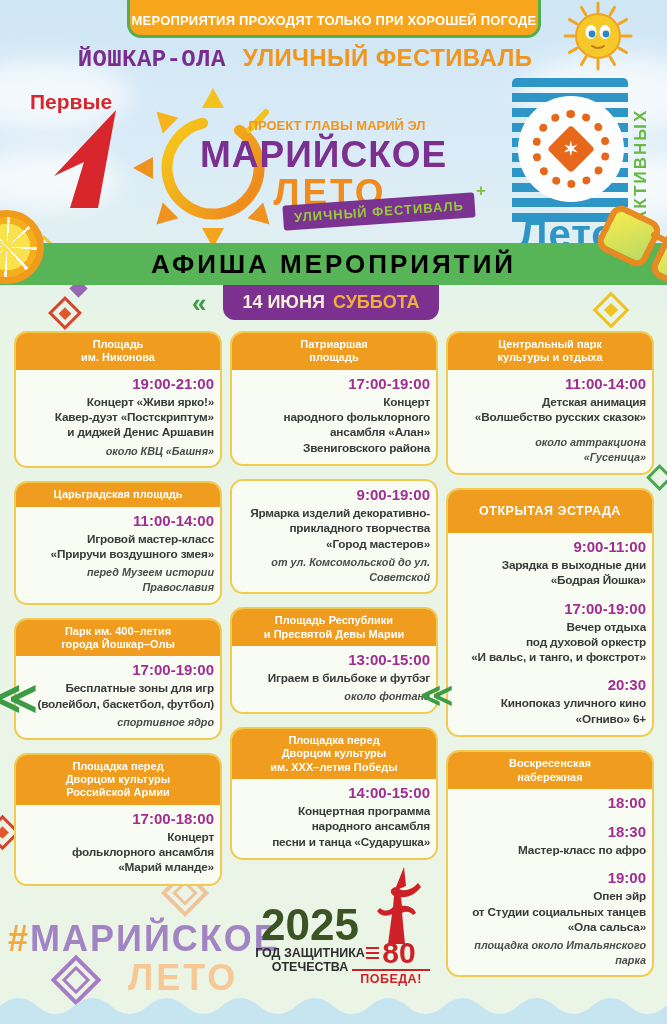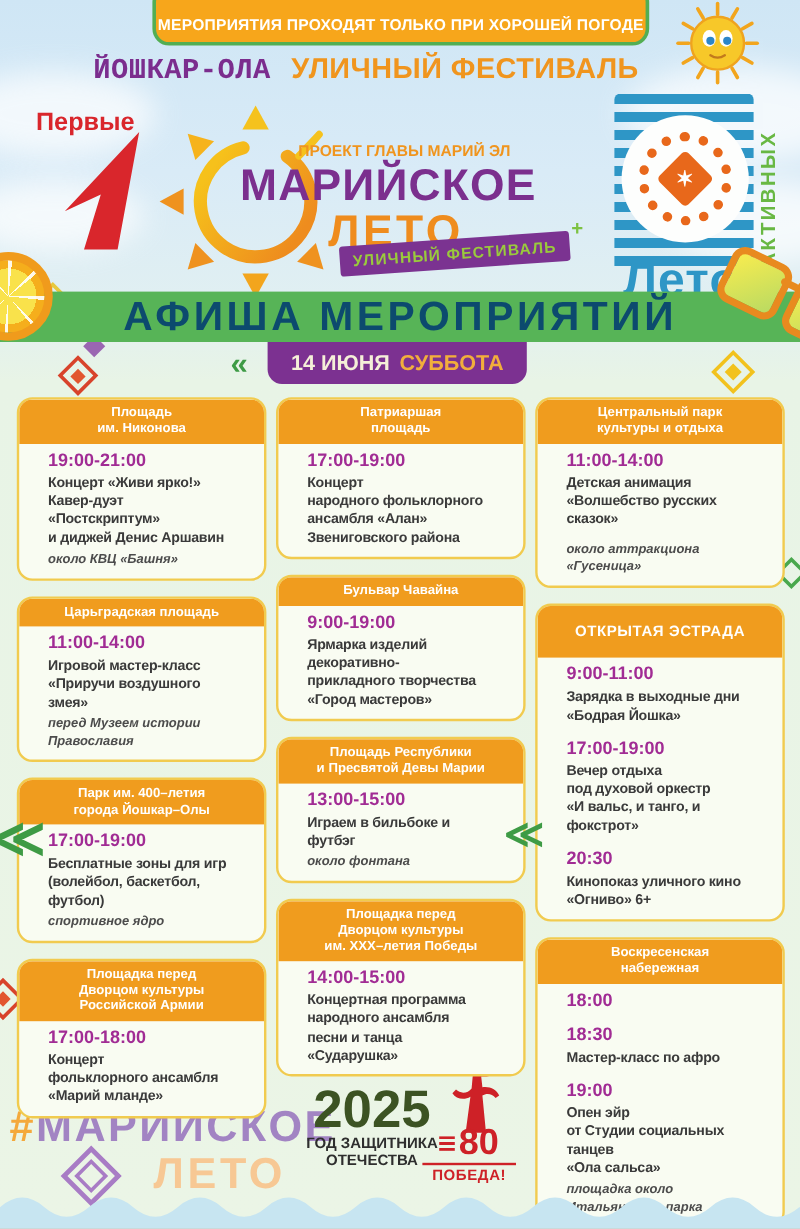--- a/index.html
+++ b/index.html
@@ -38,21 +38,21 @@
     display:flex;align-items:center;justify-content:center;}
   .sun-core{width:34px;height:34px;background:#e8681b;transform:rotate(45deg);border-radius:4px;
     display:flex;align-items:center;justify-content:center;}
   .sun-core span{transform:rotate(-45deg);color:#fff;font-size:18px;font-weight:bold;}
   .leto-word{position:absolute;left:505px;top:212px;width:126px;text-align:center;color:#2e96c6;font-weight:bold;font-size:40px;letter-spacing:1px;}
   .aktiv-word{position:absolute;left:631px;top:82px;height:168px;color:#68b843;font-weight:bold;font-size:17px;
     writing-mode:vertical-rl;transform:rotate(180deg);letter-spacing:2px;text-align:center;}
 
   
   .band{position:absolute;left:0;top:243px;width:667px;height:42px;background:#57b457;display:flex;align-items:center;justify-content:center;z-index:2;}
-  .band-title{color:#0c4a6e;font-weight:bold;font-size:34px;letter-spacing:3px;}
+  .band-title{color:#000000;font-weight:bold;font-size:26px;letter-spacing:3px;}
   .datepill{position:absolute;left:223px;top:285px;width:216px;height:35px;background:#7c3191;border-radius:0 0 12px 12px;
     display:flex;align-items:center;justify-content:center;gap:8px;font-weight:bold;font-size:18px;z-index:2;}
   .datepill .d1{color:#f5efd8;} .datepill .d2{color:#f2ae3c;text-align:center;}
   .chev{position:absolute;color:#3e9b45;font-weight:bold;z-index:2;}
 
   
   .diam{position:absolute;transform:rotate(45deg);}
   .diam .inner{position:absolute;inset:25%;}
   .slice{position:absolute;left:-30px;top:210px;width:74px;height:74px;border-radius:50%;border:7px solid #f09b1c;box-sizing:border-box;z-index:3;
     background:radial-gradient(circle,#f9e24b 0 55%,#f5ae1c 55% 100%);}
@@ -63,21 +63,21 @@
     background:linear-gradient(135deg,#f8ec4f,#b9da62);}
   .bridge{position:absolute;left:46px;top:10px;width:16px;height:6px;background:#e88a1f;border-radius:3px;}
 
   
   .cards{position:absolute;left:14px;top:331px;width:640px;display:flex;gap:8px;z-index:1;}
   .col{width:208px;display:flex;flex-direction:column;gap:13px;box-sizing:border-box;}
   .card{border:2px solid #f1cb4f;border-radius:13px;overflow:hidden;background:#f9fcf2;box-sizing:border-box;}
   .card-header{background:#f09c1e;color:#fff;font-weight:bold;font-size:11px;line-height:1.22;text-align:center;
     padding:5px 20px;white-space:pre-line;}
   .card-header.slim{font-size:12.5px;padding:14px 4px;letter-spacing:.5px;}
-  .card-body{padding:5px 24px 8px;text-align:left;}
+  .card-body{padding:5px 6px 8px;text-align:right;}
   .time{color:#a12c94;font-weight:bold;font-size:15px;line-height:1.2;margin-bottom:2px;}
   .desc{color:#3a3a3a;font-weight:bold;font-size:11.8px;line-height:1.3;letter-spacing:-.2px;white-space:pre-line;}
   .note{color:#4c4c4c;font-style:italic;font-size:10.8px;line-height:1.35;margin-top:3px;white-space:pre-line;font-weight:bold;}
   .note.gap{margin-top:10px;}
   .entry + .entry{margin-top:11px;}
 
   
   .hash-line1{position:absolute;left:8px;top:918px;font-weight:bold;font-size:36px;letter-spacing:2px;}
   .hash-line1 .sym{color:#f4a93c;} .hash-line1 .w1{color:#a284c3;}
   .hash-line2{position:absolute;left:128px;top:957px;font-weight:bold;font-size:36px;letter-spacing:3px;color:#f7c894;}
@@ -265,27 +265,27 @@
             <div class="entry">
           <div class="time">17:00-19:00</div>
           <div class="desc">Концерт
 народного фольклорного
 ансамбля «Алан»
 Звениговского района</div>
         </div>
           </div>
       </div>
       <div class="card">
-        <div class="card-header">Бульвар Чавайна</div>
         <div class="card-body">
             <div class="entry">
           <div class="time">9:00-19:00</div>
           <div class="desc">Ярмарка изделий декоративно-
 прикладного творчества
 «Город мастеров»</div>
+          <div class="note">от ул. Комсомольской до ул. Советской</div>
         </div>
           </div>
       </div>
       <div class="card">
         <div class="card-header">Площадь Республики
 и Пресвятой Девы Марии</div>
         <div class="card-body">
             <div class="entry">
           <div class="time">13:00-15:00</div>
           <div class="desc">Играем в бильбоке и футбэг</div>

